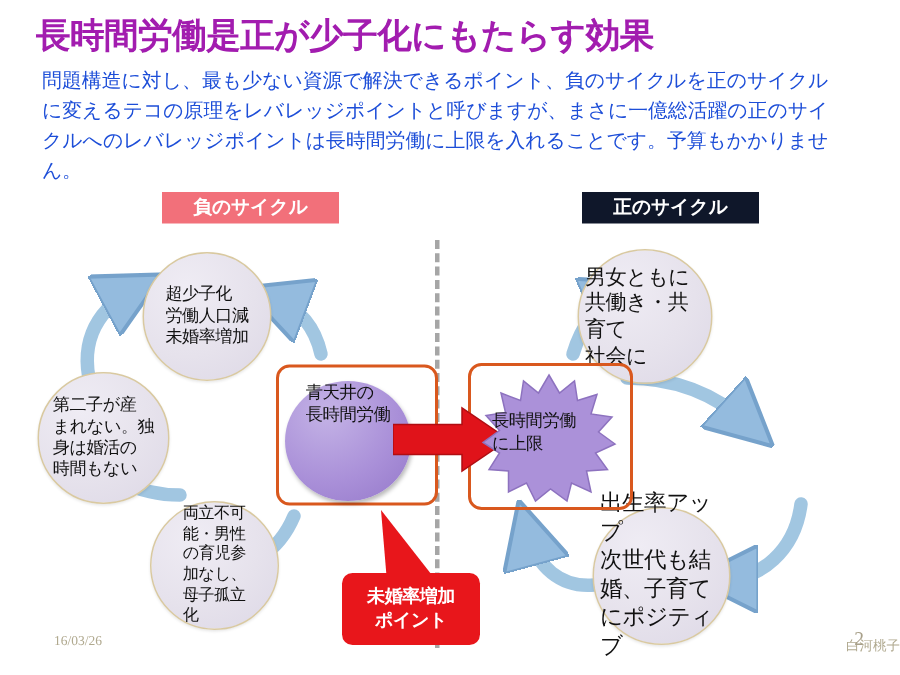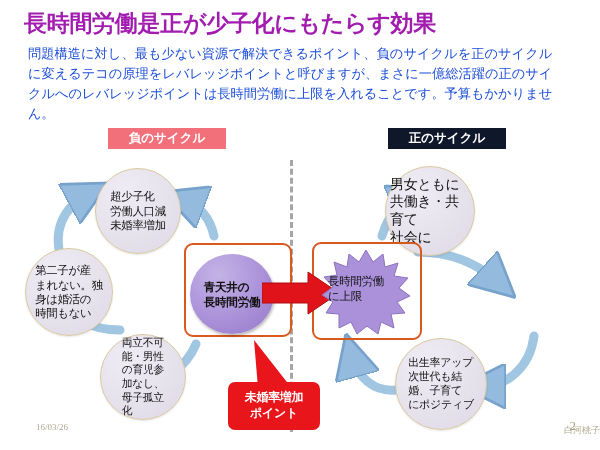--- a/index.html
+++ b/index.html
@@ -64,22 +64,22 @@
   }
   .frame-left{left:184px;top:243px;width:104px;height:90px;}
   .frame-right{left:312px;top:242px;width:106px;height:94px;}
 
   
   .oval{
     position:absolute;left:190px;top:254px;width:84px;height:80px;
     border-radius:50%;
     background:radial-gradient(circle at 34% 26%,#c4b3e6 0%,#a98fd8 58%,#9478c9 100%);
     box-shadow:1px 2px 3px rgba(0,0,0,0.28);
-    display:flex;align-items:center;justify-content:center;
-    color:#111;font-size:11.6px;line-height:1.3;font-weight:700;
+    display:flex;justify-content:center;
+    color:#111;font-size:11.6px;line-height:1.3;font-weight:400;
     letter-spacing:-0.3px;text-align:left;
   }
 
   
   .burst-wrap{position:absolute;left:320px;top:248px;width:92px;height:88px;}
   .burst-wrap svg{position:absolute;inset:0;}
   .burst-label{
     position:absolute;left:8px;top:26px;width:80px;
     color:#111;font-size:11.5px;line-height:1.3;letter-spacing:-0.3px;
     text-align:left;
@@ -161,21 +161,21 @@
 母子孤立
 化</span>
   </div>
 
   <div class="bubble b-r-top">
     <span style="white-space:pre-line;font-size:14px">男女ともに
 共働き・共育て
 社会に</span>
   </div>
   <div class="bubble b-r-bot">
-    <span style="white-space:pre-line;font-size:11px">出生率アップ
+    <span style="white-space:pre-line;font-size:15px">出生率アップ
 次世代も結
 婚、子育て
 にポジティブ</span>
   </div>
 
   <div class="frame frame-left"></div>
   <div class="frame frame-right"></div>
 
   <div class="oval">
     <span style="white-space:pre-line">青天井の

